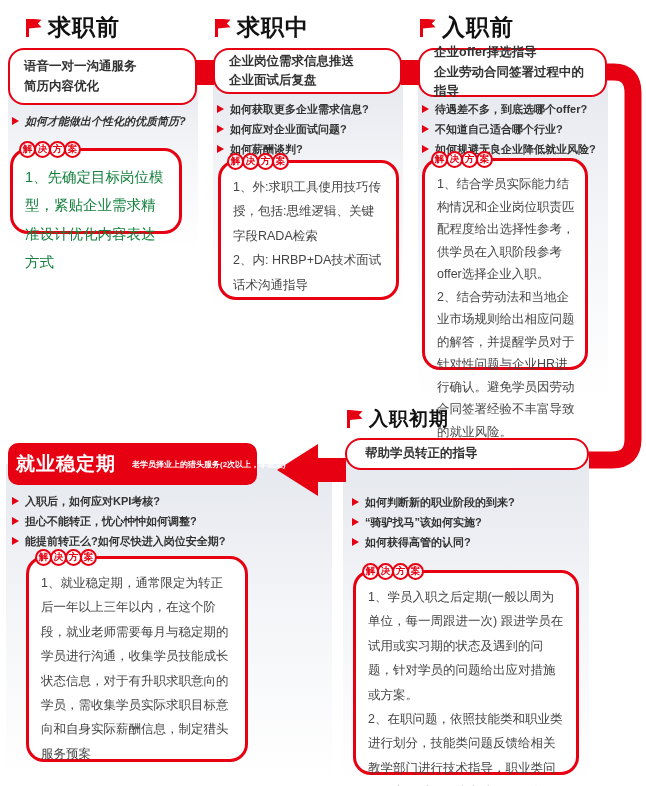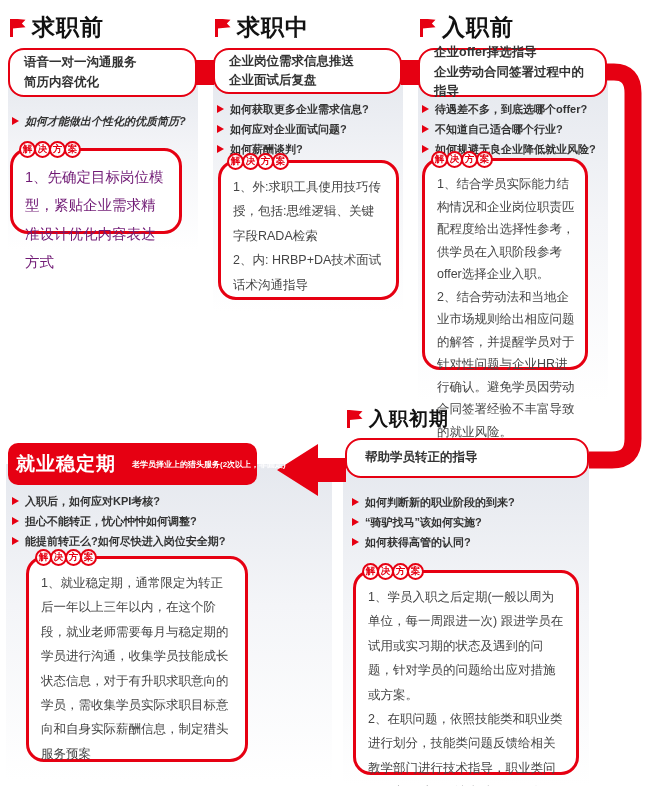--- a/index.html
+++ b/index.html
@@ -24,21 +24,21 @@
 
   .questions{position:absolute;z-index:2;}
   .q-row{display:flex;align-items:flex-start;gap:6px;margin-bottom:5px;}
   .q-arrow{flex:0 0 auto;width:0;height:0;border-left:7px solid #e60012;
     border-top:4.5px solid transparent;border-bottom:4.5px solid transparent;margin-top:3px;}
   .q-text{font-size:11px;color:#333;font-weight:700;line-height:1.35;}
 
   .sol-box{position:absolute;border:3px solid #e60012;border-radius:18px;background:#fff;
     box-sizing:border-box;z-index:2;padding:12px 10px 10px 12px;}
   .sol-text{font-size:12.5px;color:#454545;line-height:1.95;white-space:pre-line;font-weight:500;}
-  .sol-box.lg .sol-text{font-size:14.5px;color:#701a75;}
+  .sol-box.lg .sol-text{font-size:14.5px;color:#15803d;}
   .badge{position:absolute;top:-10px;left:6px;display:flex;z-index:3;}
   .badge .b-circle{width:17px;height:17px;border-radius:50%;background:#fff;border:2px solid #e60012;
     color:#e60012;font-size:9.5px;font-weight:700;display:flex;align-items:center;justify-content:center;
     margin-right:-2px;box-sizing:border-box;}
 
   .banner{position:absolute;background:#e60012;border-radius:10px;display:flex;align-items:center;z-index:3;}
   .banner .b-title{color:#fff;font-size:19px;font-weight:700;padding-left:8px;letter-spacing:1px;white-space:nowrap;}
   .banner .b-div{width:1.5px;height:24px;background:#fff;opacity:.9;margin:0 7px 0 9px;}
   .banner .b-sub{color:#fff;font-size:8px;font-weight:700;white-space:nowrap;padding-right:6px;}
 
@@ -53,28 +53,28 @@
   <div class="panel" style="left:213px;top:72px;width:190px;height:240px;"></div>
   <div class="panel" style="left:418px;top:72px;width:190px;height:330px;"></div>
   <div class="panel" style="left:343px;top:460px;width:246px;height:326px;"></div>
   <div class="panel" style="left:6px;top:464px;width:326px;height:316px;"></div>
 
   <svg class="flow" width="646" height="786" viewBox="0 0 646 786">
     <path d="M 605 72 L 614 72 Q 633 72 633 93 L 633 439 Q 633 460 612 460 L 589 460" fill="none" stroke="#e60012" stroke-width="17"></path>
     <polygon points="277,470 318,444 318,458 346,458 346,482 318,482 318,496" fill="#e60012"></polygon>
   </svg>
 
-  <div class="stage-title" style="left:10px;top:12px;">
+  <div class="stage-title" style="left:26px;top:12px;">
     <span class="flag">
         <span class="pole"></span>
         <span class="cloth"></span>
       </span>
     <span class="txt">求职前</span>
   </div>
-  <div class="card" style="left:8px;top:48px;width:189px;height:49px;">
+  <div class="card" style="left:8px;top:48px;width:189px;height:57px;">
     <div class="line">语音一对一沟通服务</div>
     <div class="line">简历内容优化</div>
   </div>
   <div class="questions" style="left:12px;top:114px;width:184px;font-style:italic;">
     <div class="q-row">
       <span class="q-arrow"></span>
       <span class="q-text">如何才能做出个性化的优质简历?</span>
     </div>
   </div>
   <div class="sol-box lg" style="left:10px;top:148px;width:172px;height:86px;">
@@ -163,21 +163,21 @@
 2、结合劳动法和当地企业市场规则给出相应问题的解答，并提醒学员对于针对性问题与企业HR进行确认。避免学员因劳动合同签署经验不丰富导致的就业风险。</div>
   </div>
 
   <div class="stage-title big" style="left:347px;top:406px;">
     <span class="flag">
         <span class="pole"></span>
         <span class="cloth"></span>
       </span>
     <span class="txt">入职初期</span>
   </div>
-  <div class="card" style="left:345px;top:438px;width:244px;height:40px;padding-left:18px;">
+  <div class="card" style="left:345px;top:438px;width:244px;height:32px;padding-left:18px;">
     <div class="line">帮助学员转正的指导</div>
   </div>
   <div class="questions" style="left:352px;top:495px;width:230px;">
     <div class="q-row">
       <span class="q-arrow"></span>
       <span class="q-text">如何判断新的职业阶段的到来?</span>
     </div>
     <div class="q-row">
       <span class="q-arrow"></span>
       <span class="q-text">“骑驴找马”该如何实施?</span>

